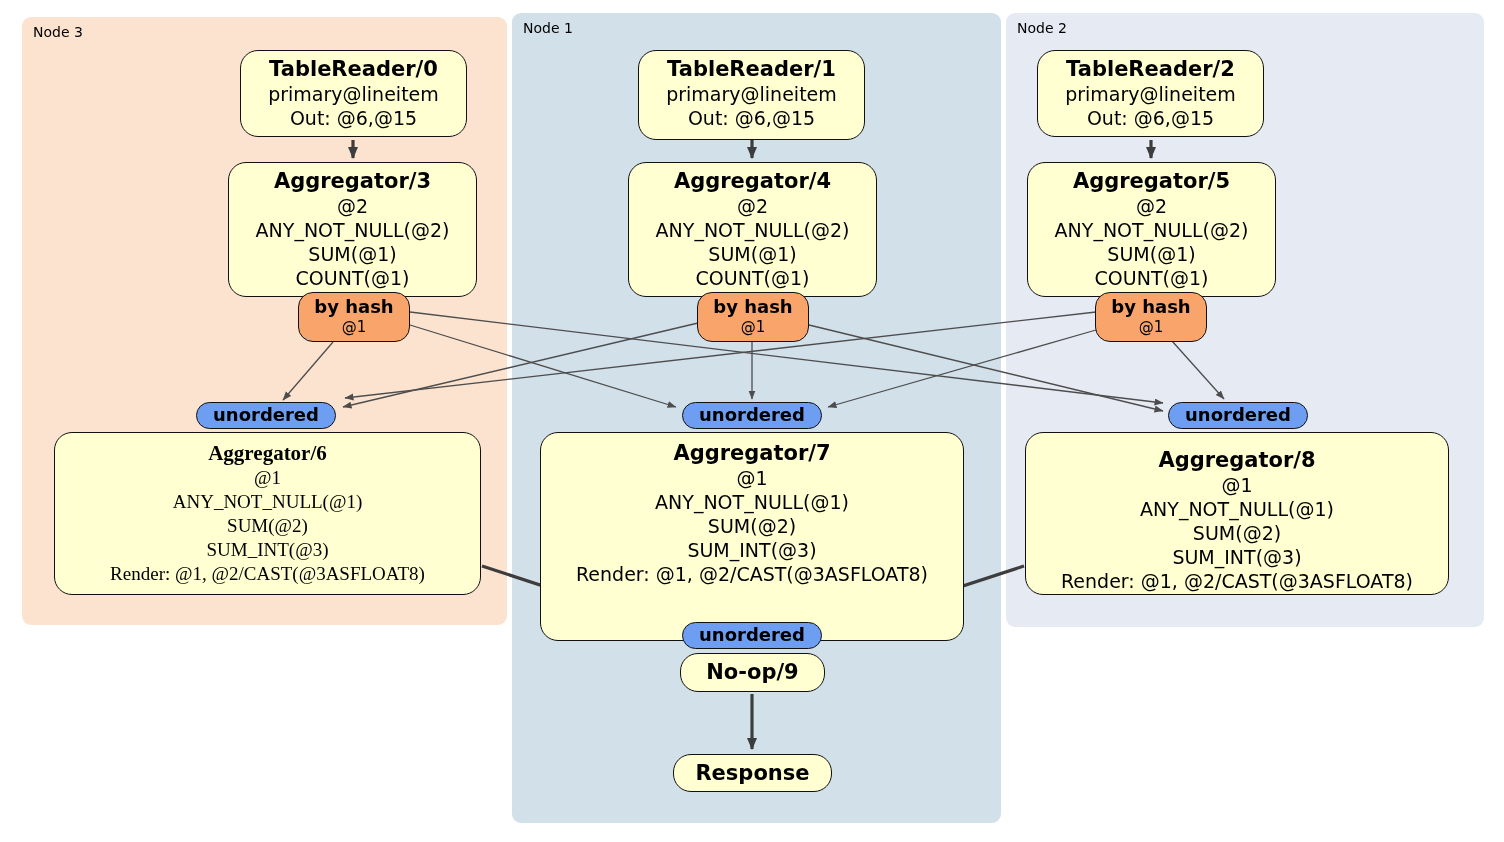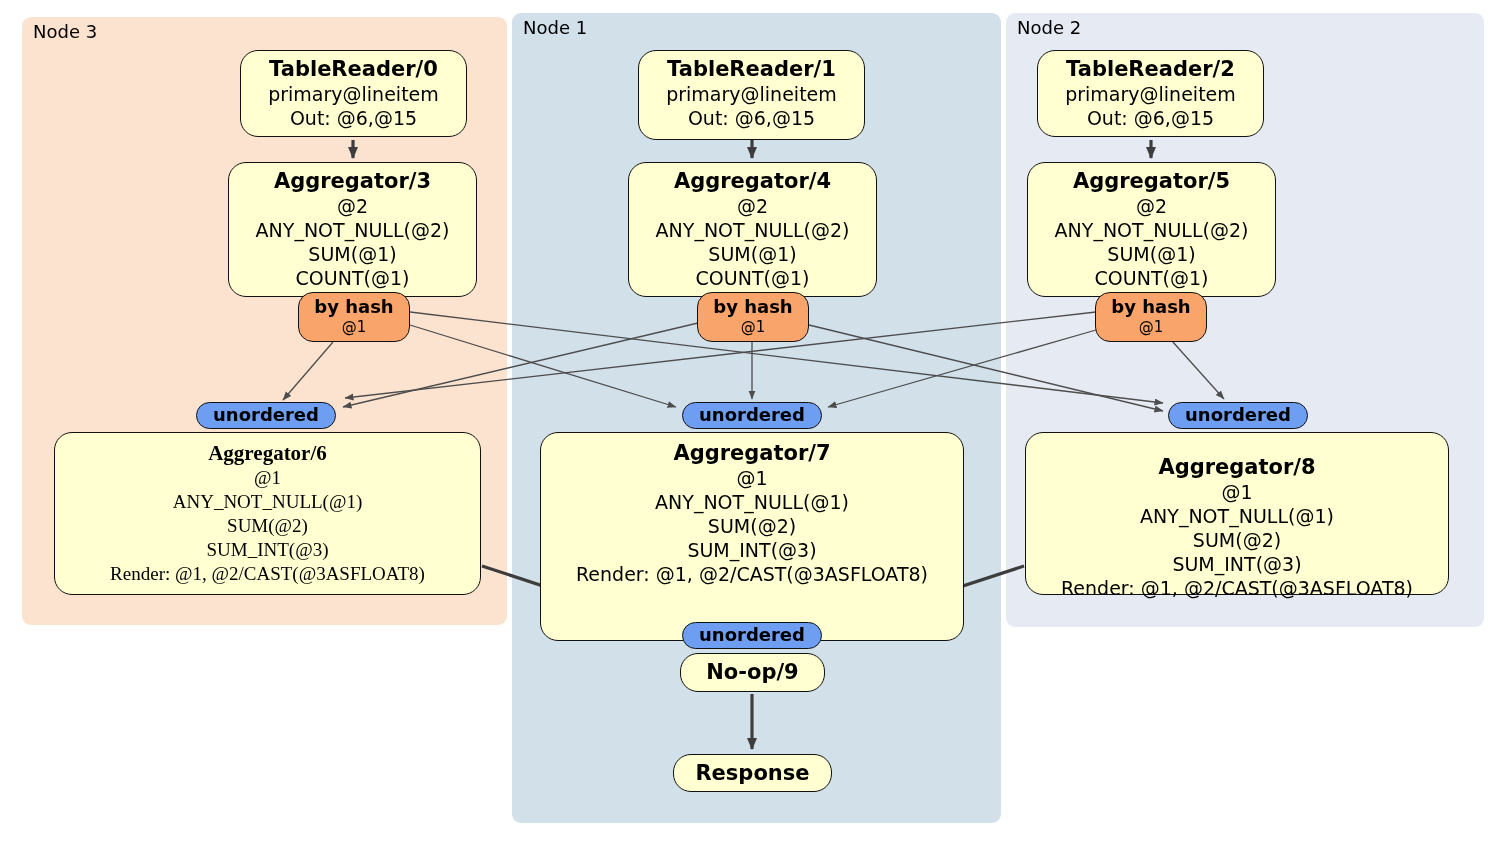--- a/index.html
+++ b/index.html
@@ -16,21 +16,21 @@
     position: absolute;
     border-radius: 9px;
     z-index: 1;
   }
   .g3 { left: 22px;   top: 17px; width: 485px; height: 608px; background: #fce3cf; }
   .g1 { left: 512px;  top: 13px; width: 489px; height: 810px; background: #d2e0ea; }
   .g2 { left: 1006px; top: 13px; width: 478px; height: 614px; background: #e6eaf3; }
   .group-label {
     position: absolute;
     left: 11px; top: 5px;
-    font-size: 18px;
+    font-size: 14px;
     line-height: 20px;
     color: #000;
   }
   svg.edges {
     position: absolute;
     left: 0; top: 0;
     z-index: 2;
   }
   .pbox {
     position: absolute;
@@ -194,21 +194,21 @@
     <div class="pline">SUM(@1)</div>
     <div class="pline">COUNT(@1)</div>
   </div>
   <div class="router" style="left:1095px; top:292px;">
     <div class="router-title">by hash</div>
     <div class="router-sub">@1</div>
   </div>
   <div class="sync" style="left:1168px; top:402px;">
     <span>unordered</span>
   </div>
-  <div class="pbox" style="left:1025px; top:432px; width:424px; height:163px; padding-top:21px;">
+  <div class="pbox" style="left:1025px; top:432px; width:424px; height:163px; padding-top:14px;">
     <div class="ptitle">Aggregator/8</div>
     <div class="pline">@1</div>
     <div class="pline">ANY_NOT_NULL(@1)</div>
     <div class="pline">SUM(@2)</div>
     <div class="pline">SUM_INT(@3)</div>
     <div class="pline">Render: @1, @2/CAST(@3ASFLOAT8)</div>
   </div>
 
 </div>
 

